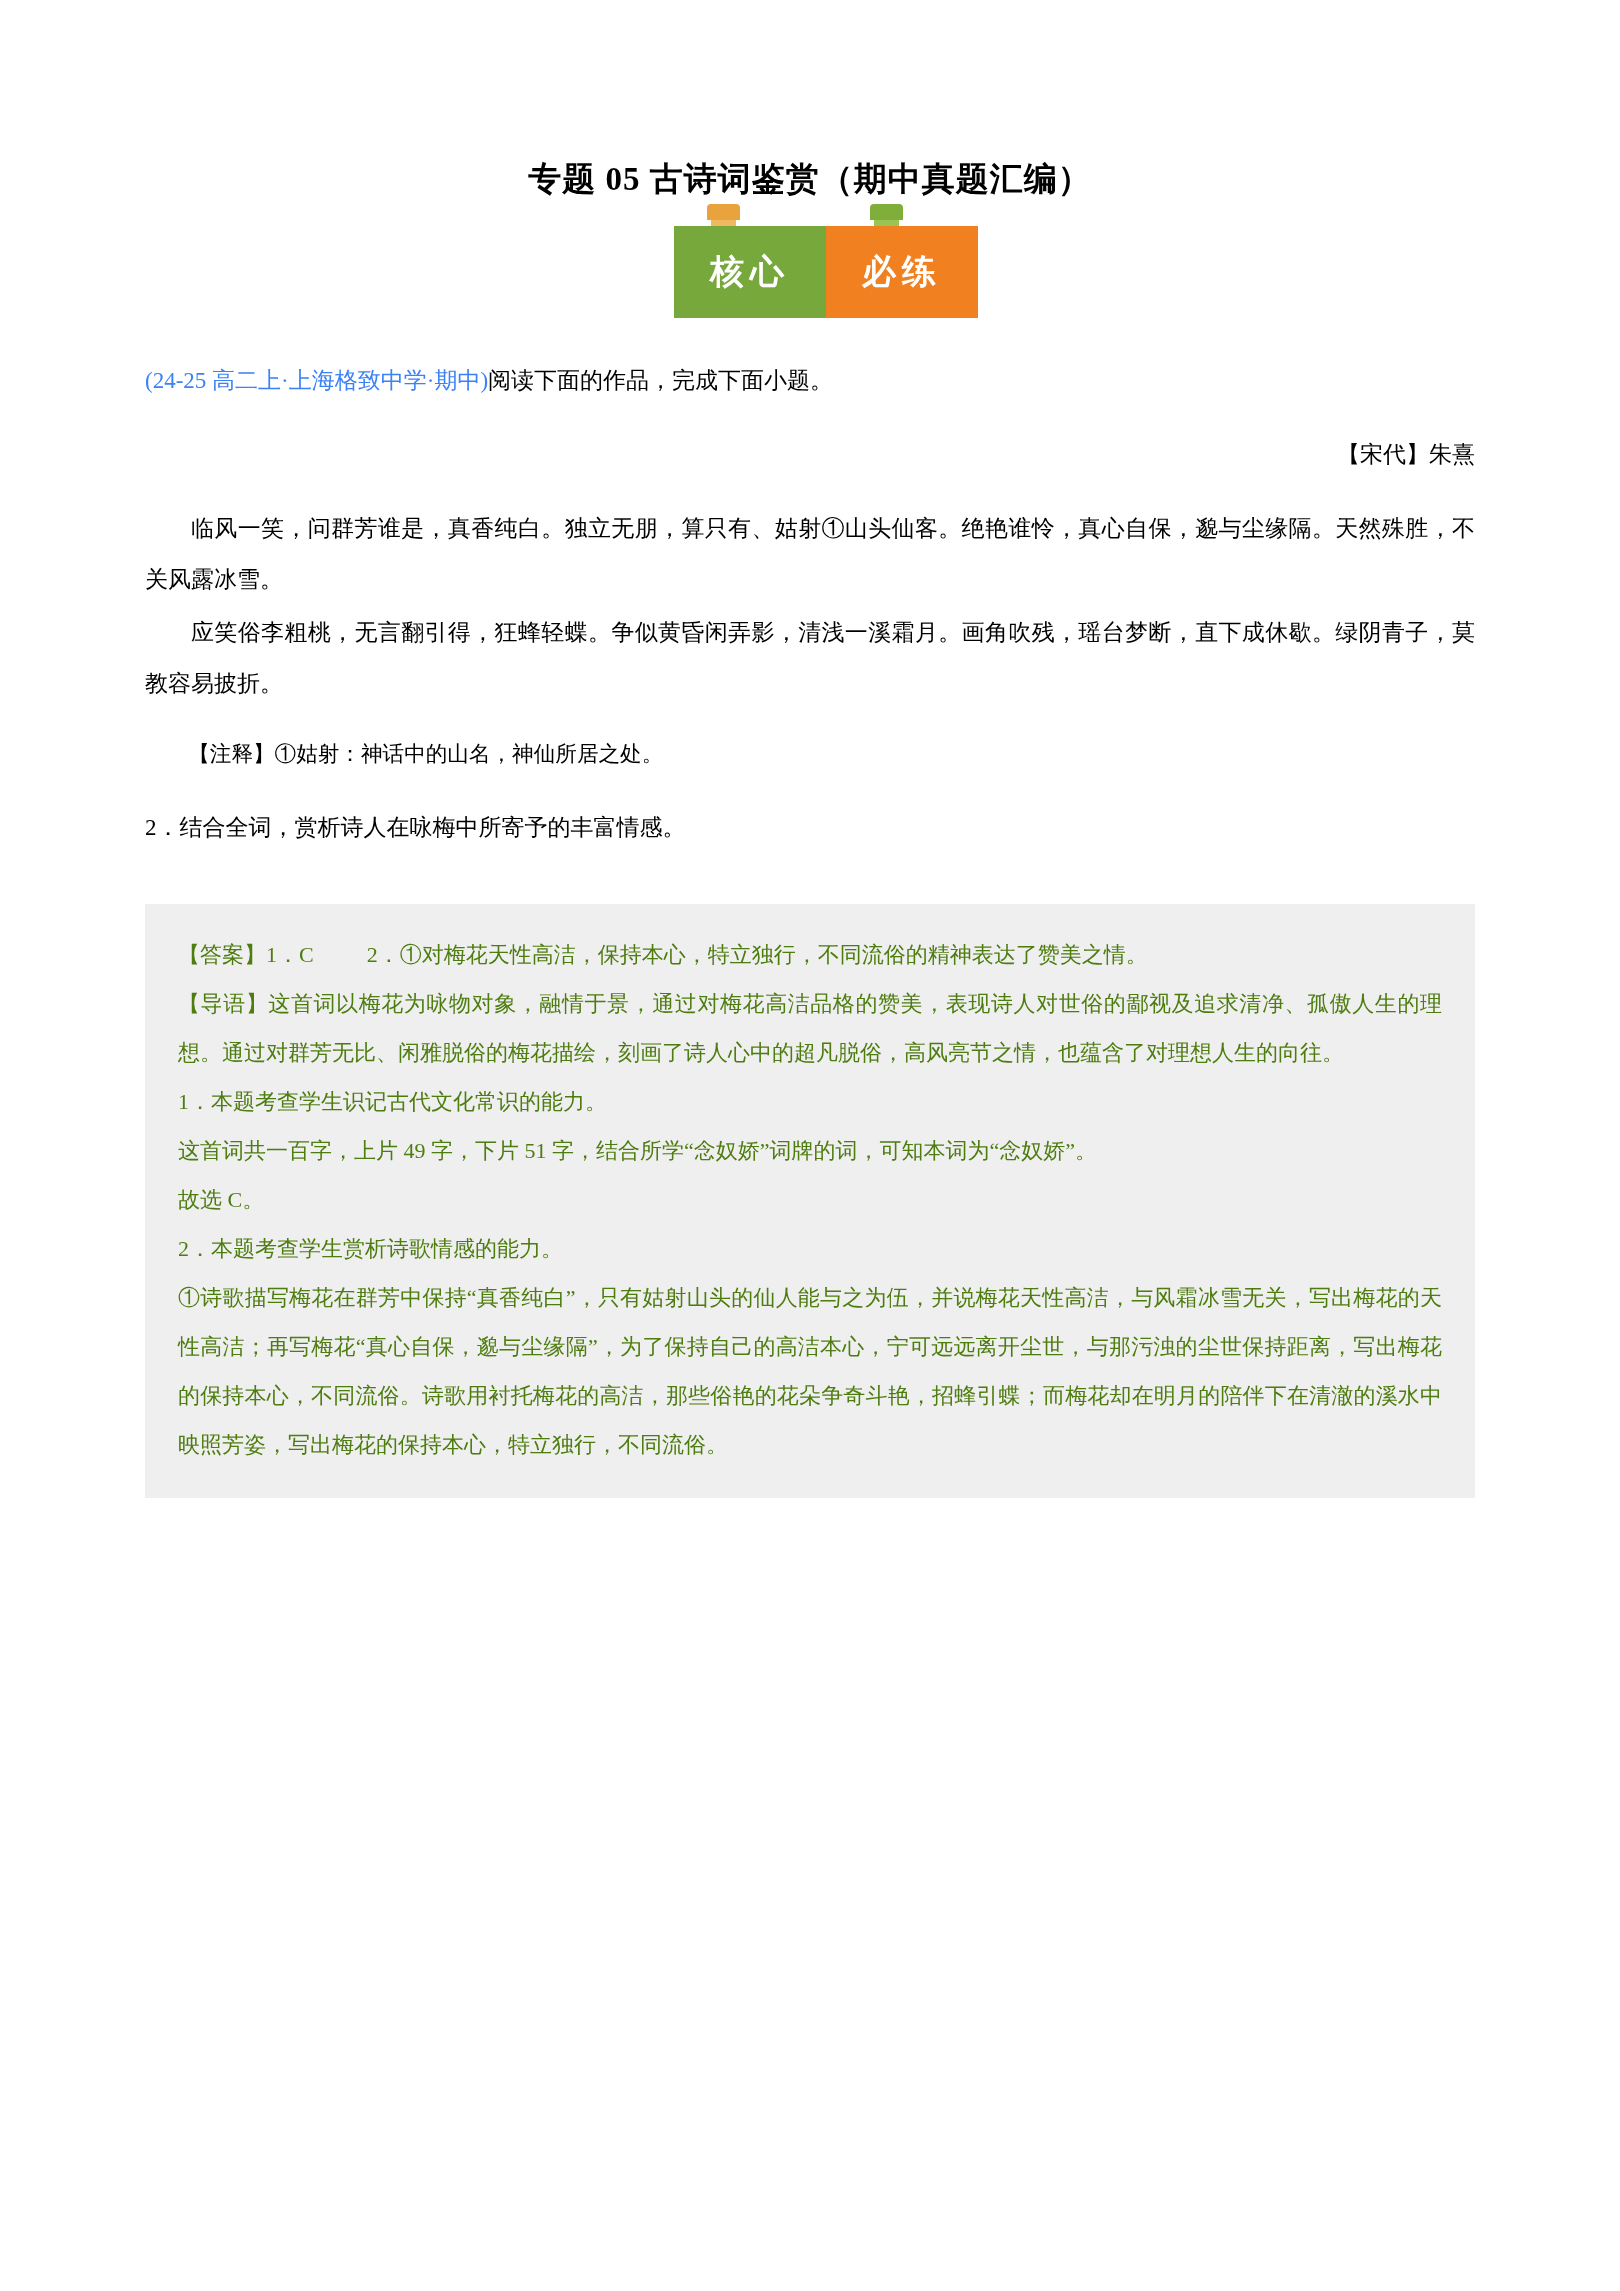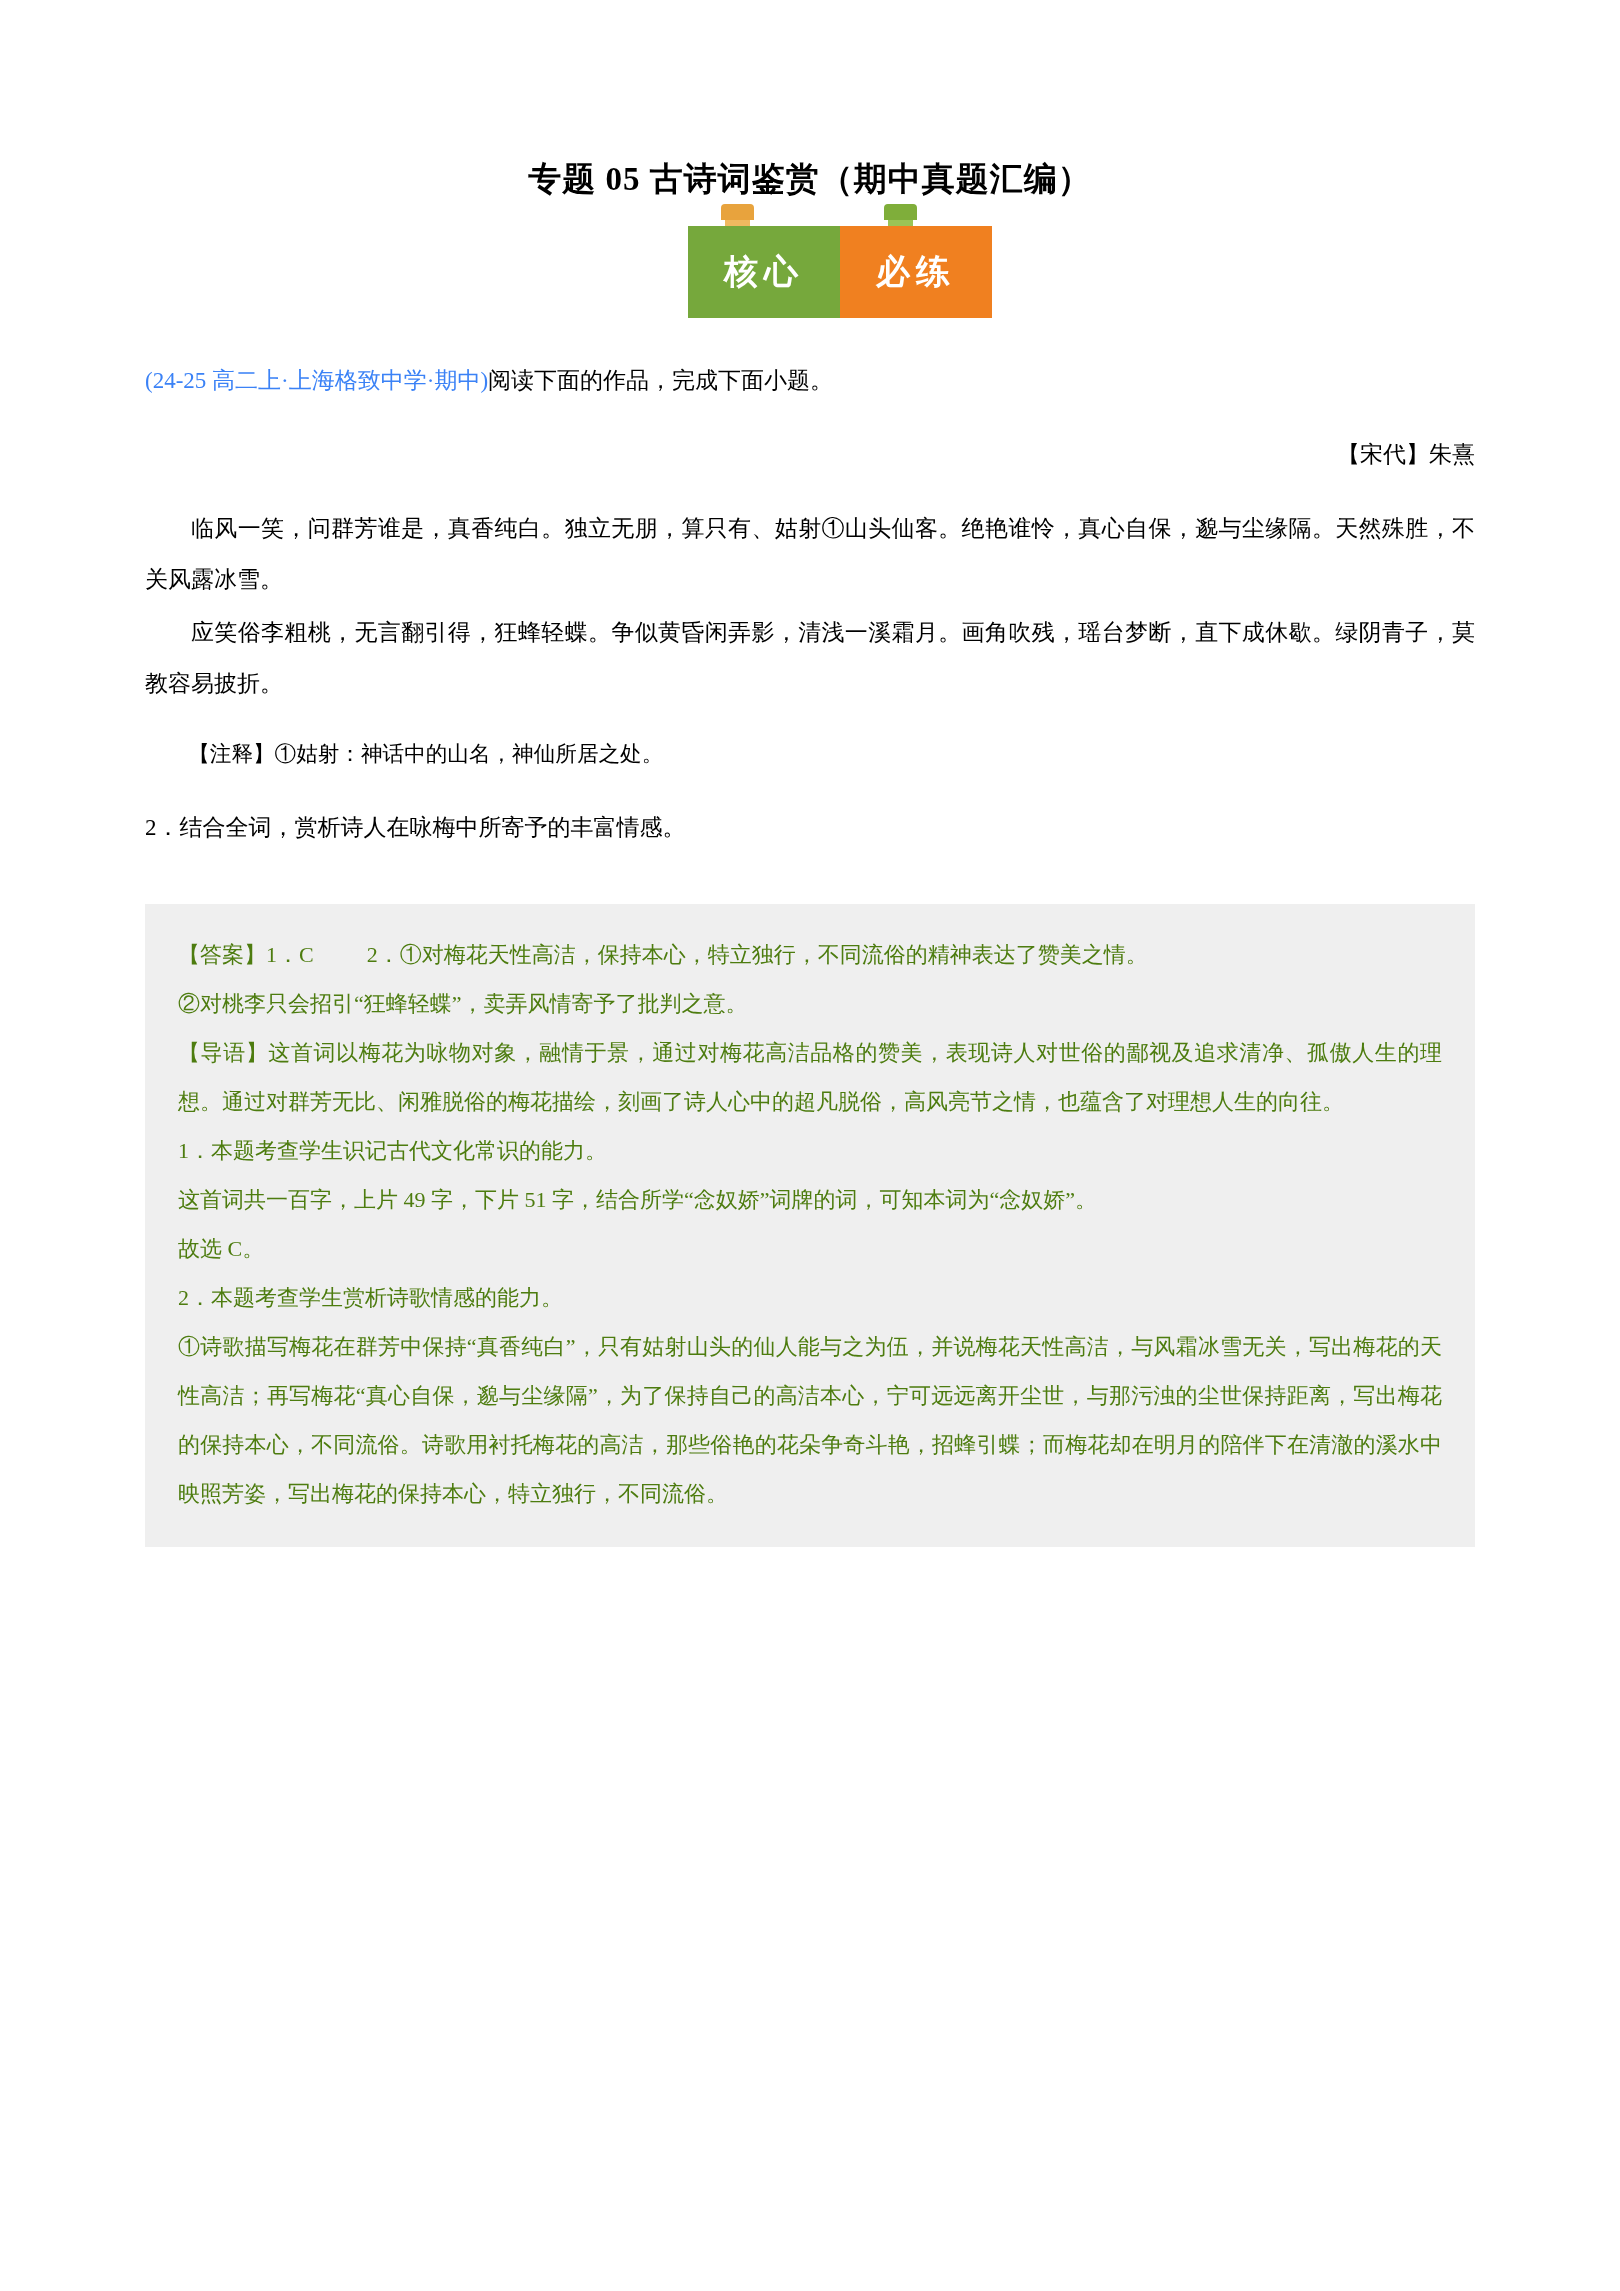--- a/index.html
+++ b/index.html
@@ -32,20 +32,21 @@
   
   .banner-wrap {
     display: flex;
     justify-content: center;
     margin: 17.6px 0 33px 0;
   }
   .banner {
     position: relative;
     width: 244px;
     height: 96px;
+    padding-left: 28px;
   }
   .clip {
     position: absolute;
     top: -21.6px;
     width: 33px;
     height: 45px;
   }
   .clip .clip-top {
     width: 33px;
     height: 15.7px;
@@ -173,21 +174,20 @@
   <p class="para indent">临风一笑，问群芳谁是，真香纯白。独立无朋，算只有、姑射①山头仙客。绝艳谁怜，真心自保，邈与尘缘隔。天然殊胜，不关风露冰雪。</p>
   <p class="para indent">应笑俗李粗桃，无言翻引得，狂蜂轻蝶。争似黄昏闲弄影，清浅一溪霜月。画角吹残，瑶台梦断，直下成休歇。绿阴青子，莫教容易披折。</p>
   <p class="note">【注释】①姑射：神话中的山名，神仙所居之处。</p>
 
 
 
   <p class="q-line"><span>2．</span><span>结合全词，赏析诗人在咏梅中所寄予的丰富情感。</span></p>
 
   <div class="answer-block">
     <p class="ans-first"><span>【答案】1．C</span><span class="gap"></span><span>2．①对梅花天性高洁，保持本心，特立独行，不同流俗的精神表达了赞美之情。</span></p>
-    <p>②对桃李只会招引“狂蜂轻蝶”，卖弄风情寄予了批判之意。</p>
     <p>【导语】这首词以梅花为咏物对象，融情于景，通过对梅花高洁品格的赞美，表现诗人对世俗的鄙视及追求清净、孤傲人生的理想。通过对群芳无比、闲雅脱俗的梅花描绘，刻画了诗人心中的超凡脱俗，高风亮节之情，也蕴含了对理想人生的向往。</p>
     <p>1．本题考查学生识记古代文化常识的能力。</p>
     <p>这首词共一百字，上片 49 字，下片 51 字，结合所学“念奴娇”词牌的词，可知本词为“念奴娇”。</p>
     <p>故选 C。</p>
     <p>2．本题考查学生赏析诗歌情感的能力。</p>
     <p>①诗歌描写梅花在群芳中保持“真香纯白”，只有姑射山头的仙人能与之为伍，并说梅花天性高洁，与风霜冰雪无关，写出梅花的天性高洁；再写梅花“真心自保，邈与尘缘隔”，为了保持自己的高洁本心，宁可远远离开尘世，与那污浊的尘世保持距离，写出梅花的保持本心，不同流俗。诗歌用衬托梅花的高洁，那些俗艳的花朵争奇斗艳，招蜂引蝶；而梅花却在明月的陪伴下在清澈的溪水中映照芳姿，写出梅花的保持本心，特立独行，不同流俗。</p>
   </div>
 
 </div>
 

